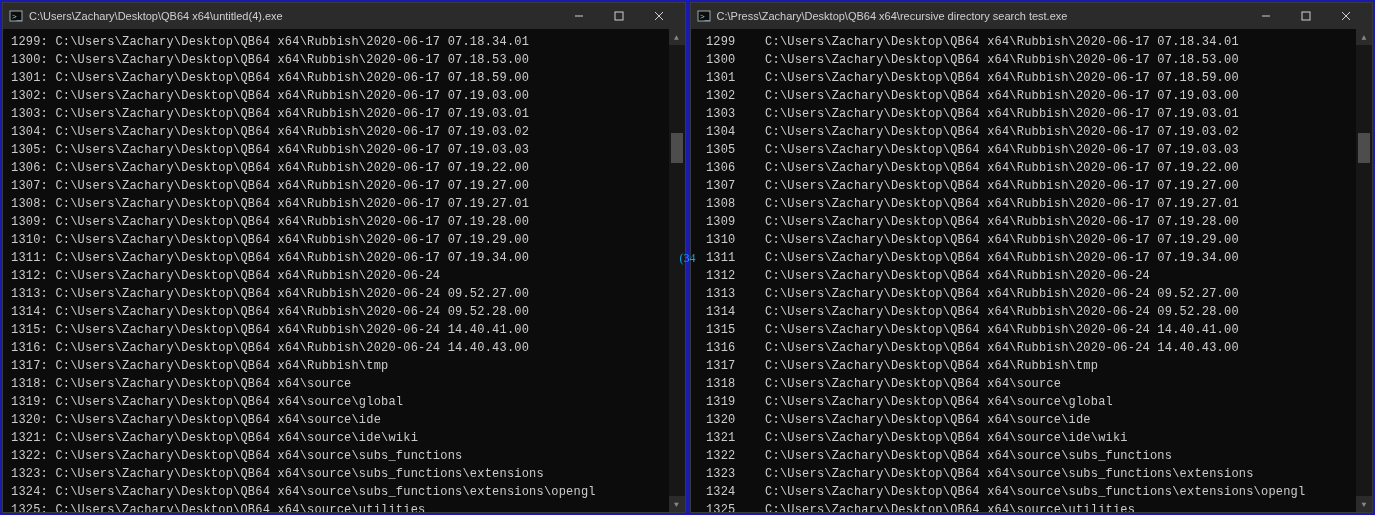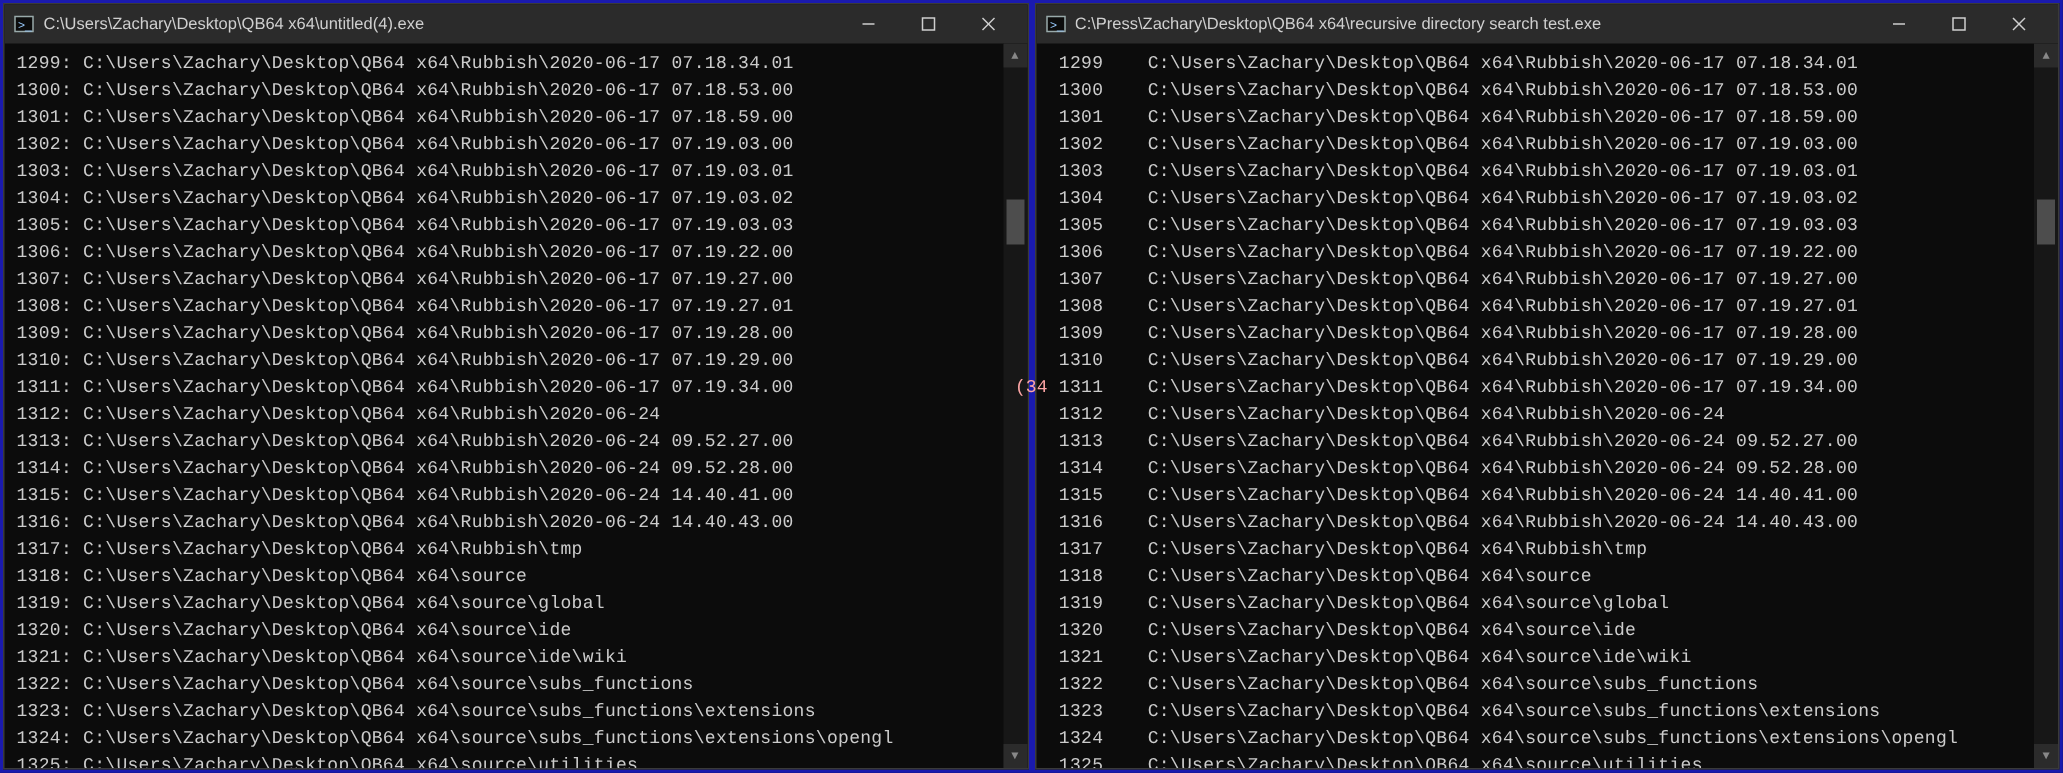--- a/index.html
+++ b/index.html
@@ -89,22 +89,22 @@
     position: absolute;
     left: 2px; width: 12px;
     background: #4d4d4d;
     border-radius: 0;
   }
   .center-tag {
     position: absolute;
     left: 50%;
     top: 50%;
     transform: translate(-50%, -50%);
-    color: #fca5a5;
-    font-family: Liberation Mono, monospace;
+    color: #0ea5e9;
+    font-family: Liberation Serif, serif;
     font-size: 12px;
     pointer-events: none;
   }
   svg { display: block; }
 </style>
 </head>
 <body>
 
 <div class="desktop">
 

